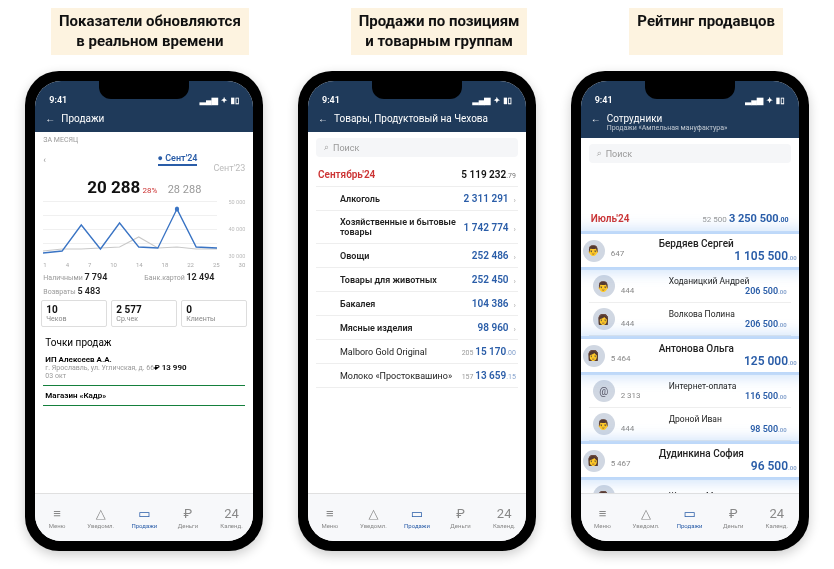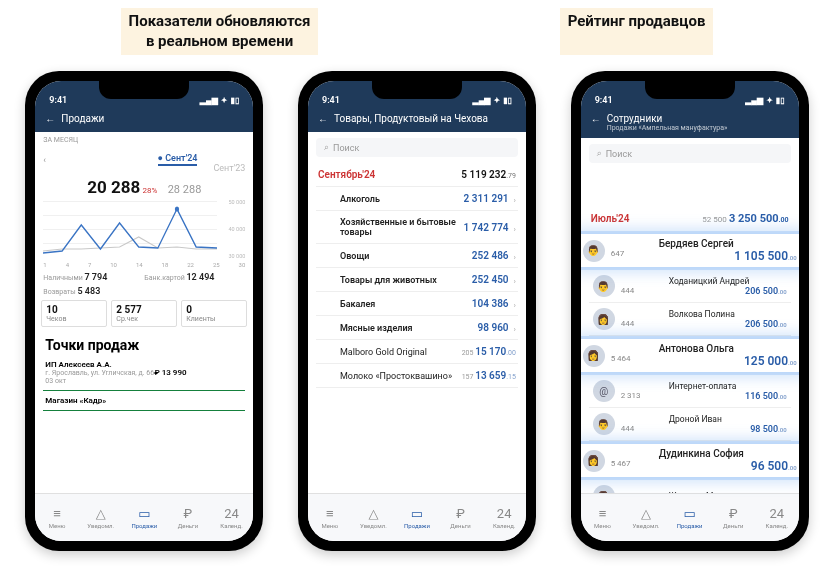--- a/index.html
+++ b/index.html
@@ -121,21 +121,21 @@
     background: linear-gradient(#f0f0f0 1px, transparent 1px) 0 0/100% 14px;
   }
   .chart svg { position:absolute; inset:0; width:100%; height:100%; }
   .axis { display:flex; justify-content:space-between; font-size:6px; color:#aaa; margin-bottom:4px; }
   .kvgrid { display:flex; gap:0; margin:4px 0; }
   .kvcell { flex:1; font-size:7px; }
   .kvcell .v { font-size:9px; font-weight:600; color:#222; }
   .statboxes { display:flex; gap:4px; margin:4px -2px; }
   .sb { flex:1; border:1px solid #ddd; padding:3px 4px; font-size:7px; color:#888; border-radius:2px; }
   .sb .v { font-size:10px; font-weight:700; color:#111; }
-  .section-h { font-size:14px; font-weight:700; padding:6px 2px 2px; }
+  .section-h { font-size:10px; font-weight:400; padding:6px 2px 2px; }
   .pos-row { display:flex; justify-content:flex-start; align-items:center; padding:5px 2px; border-bottom:1px solid #15803d; font-size:8px; }
   .pos-row .r { font-weight:600; }
   .month-tabs { display:flex; gap:16px; align-items:center; margin:2px 0 4px; font-size:9px; }
   .month-cur { color:#2a5da8; font-weight:600; border-bottom:2px solid #2a5da8; padding-bottom:1px; }
   .month-other { color:#bbb;margin-top:17px; }
   .chev { color:#bbb; font-size:8px; margin-left:3px; }
 
   
   .emp-row { display:flex; align-items:center; gap:6px; padding:5px 4px; border-bottom:1px solid #eee; }
   .avatar { width:22px; height:22px; border-radius:50%; background:#d0d7e2; display:flex; align-items:center; justify-content:center; font-size:10px; color:#556; flex-shrink:0; }
@@ -156,20 +156,21 @@
   }
   .emp-card .emp-sum { font-size:12px; }
   .emp-card .emp-name { font-size:10px; font-weight:500;}
   .period-row { display:flex; justify-content:space-between; align-items:baseline; padding:6px 2px;margin-top:43px; }
 </style>
 </head>
 <body>
 
 <div class="captions">
   <div class="caption">Показатели обновляются<br>в реальном времени</div>
+  <div class="caption">Продажи по позициям<br>и товарным группам</div>
   <div class="caption">Рейтинг продавцов</div>
 </div>
 
 <div class="phones">
 
   <div class="phone">
     <div class="phone-inner">
       <div class="notch"></div>
       <div class="statusbar">
         <span>9:41</span>

